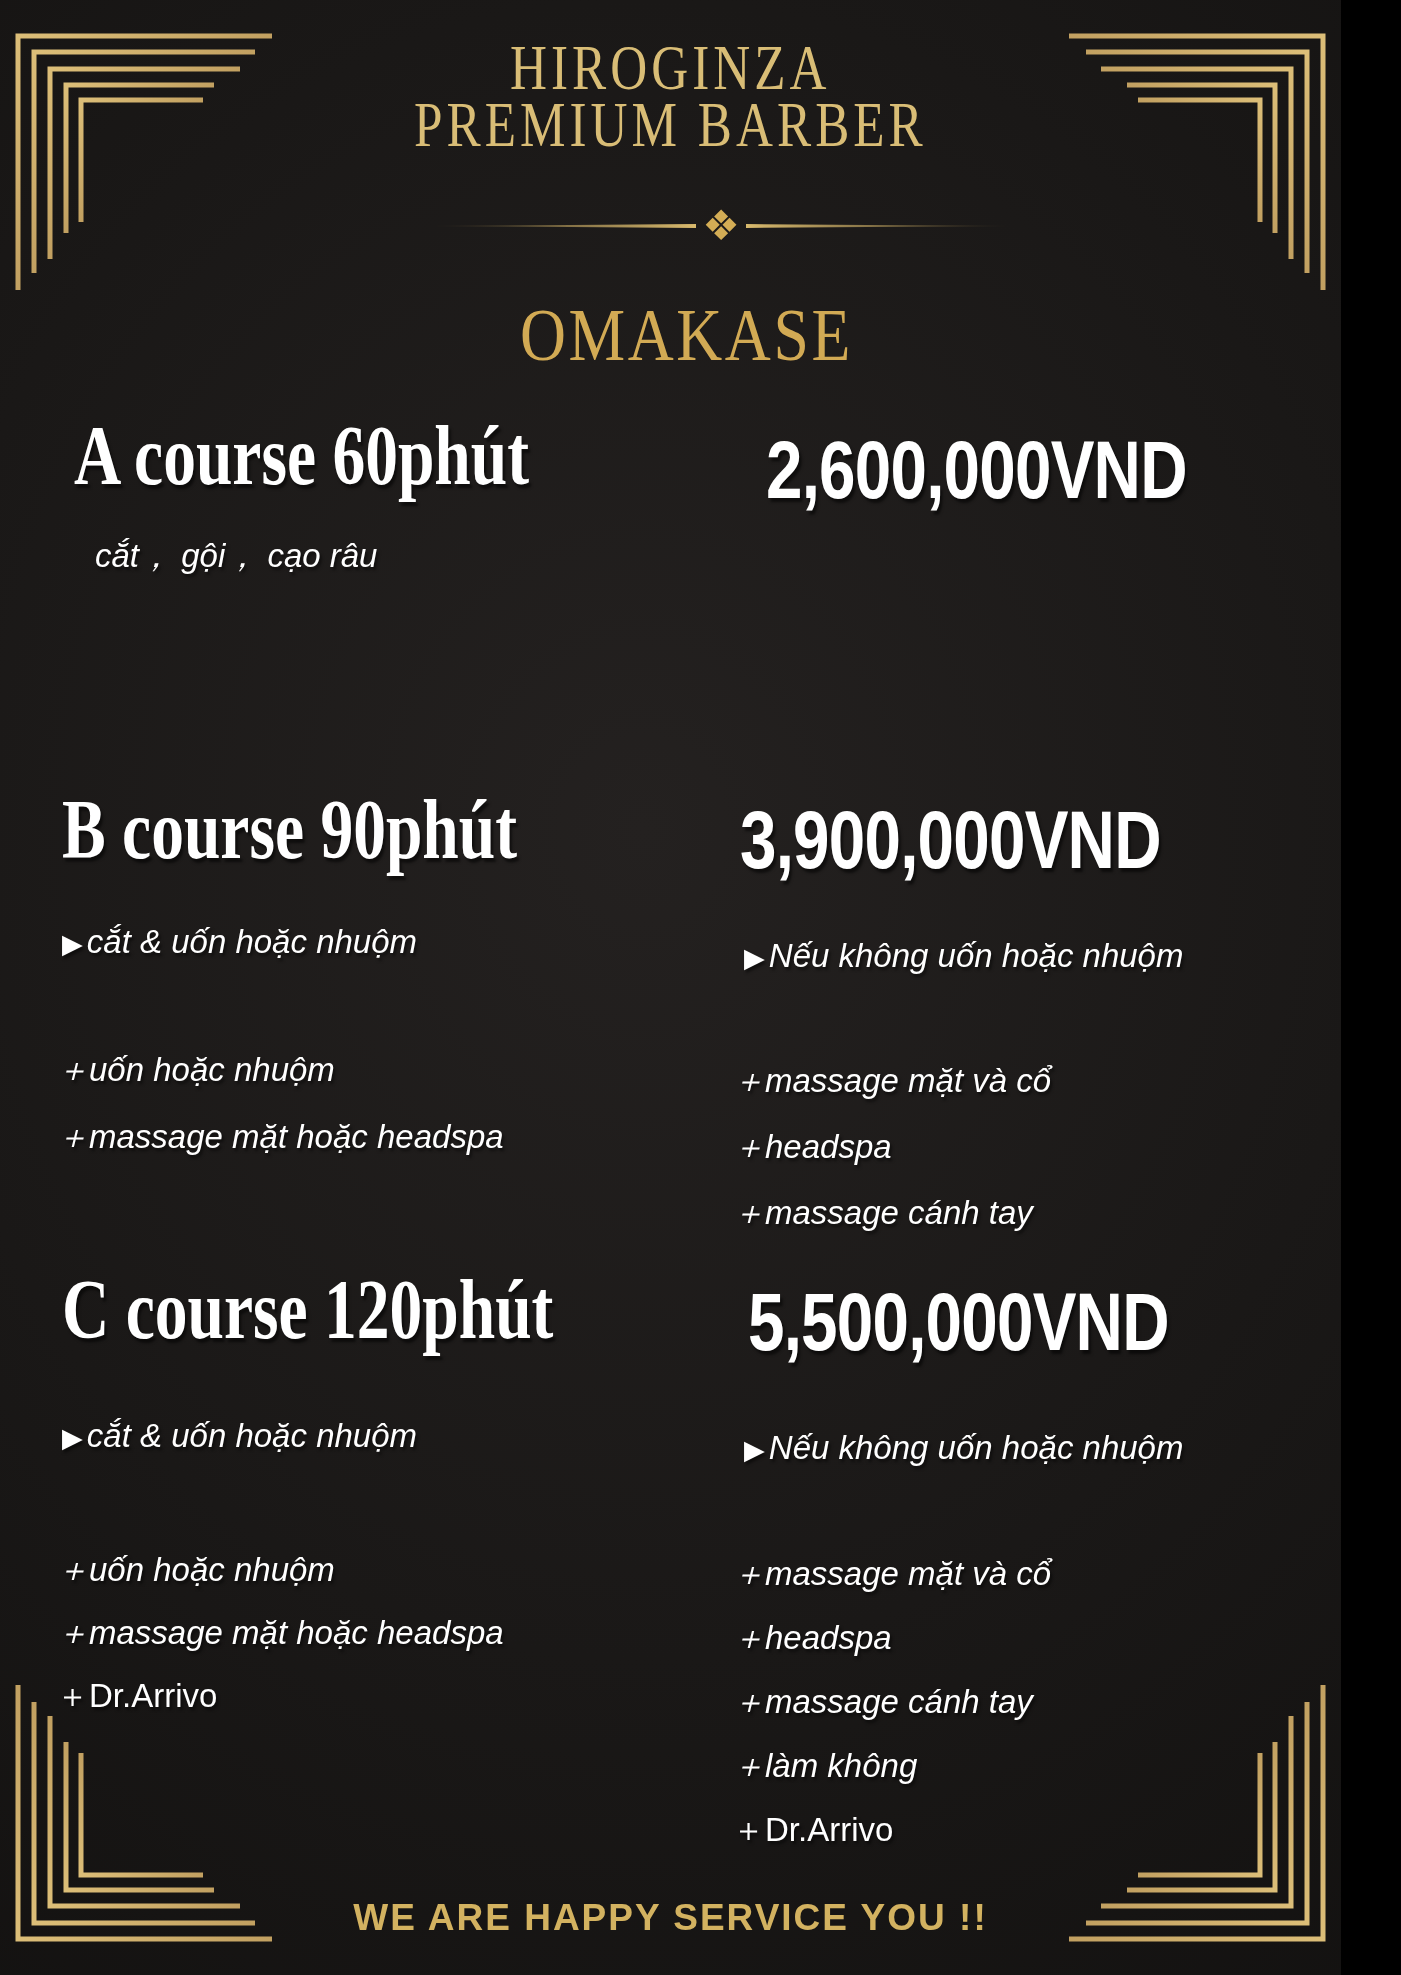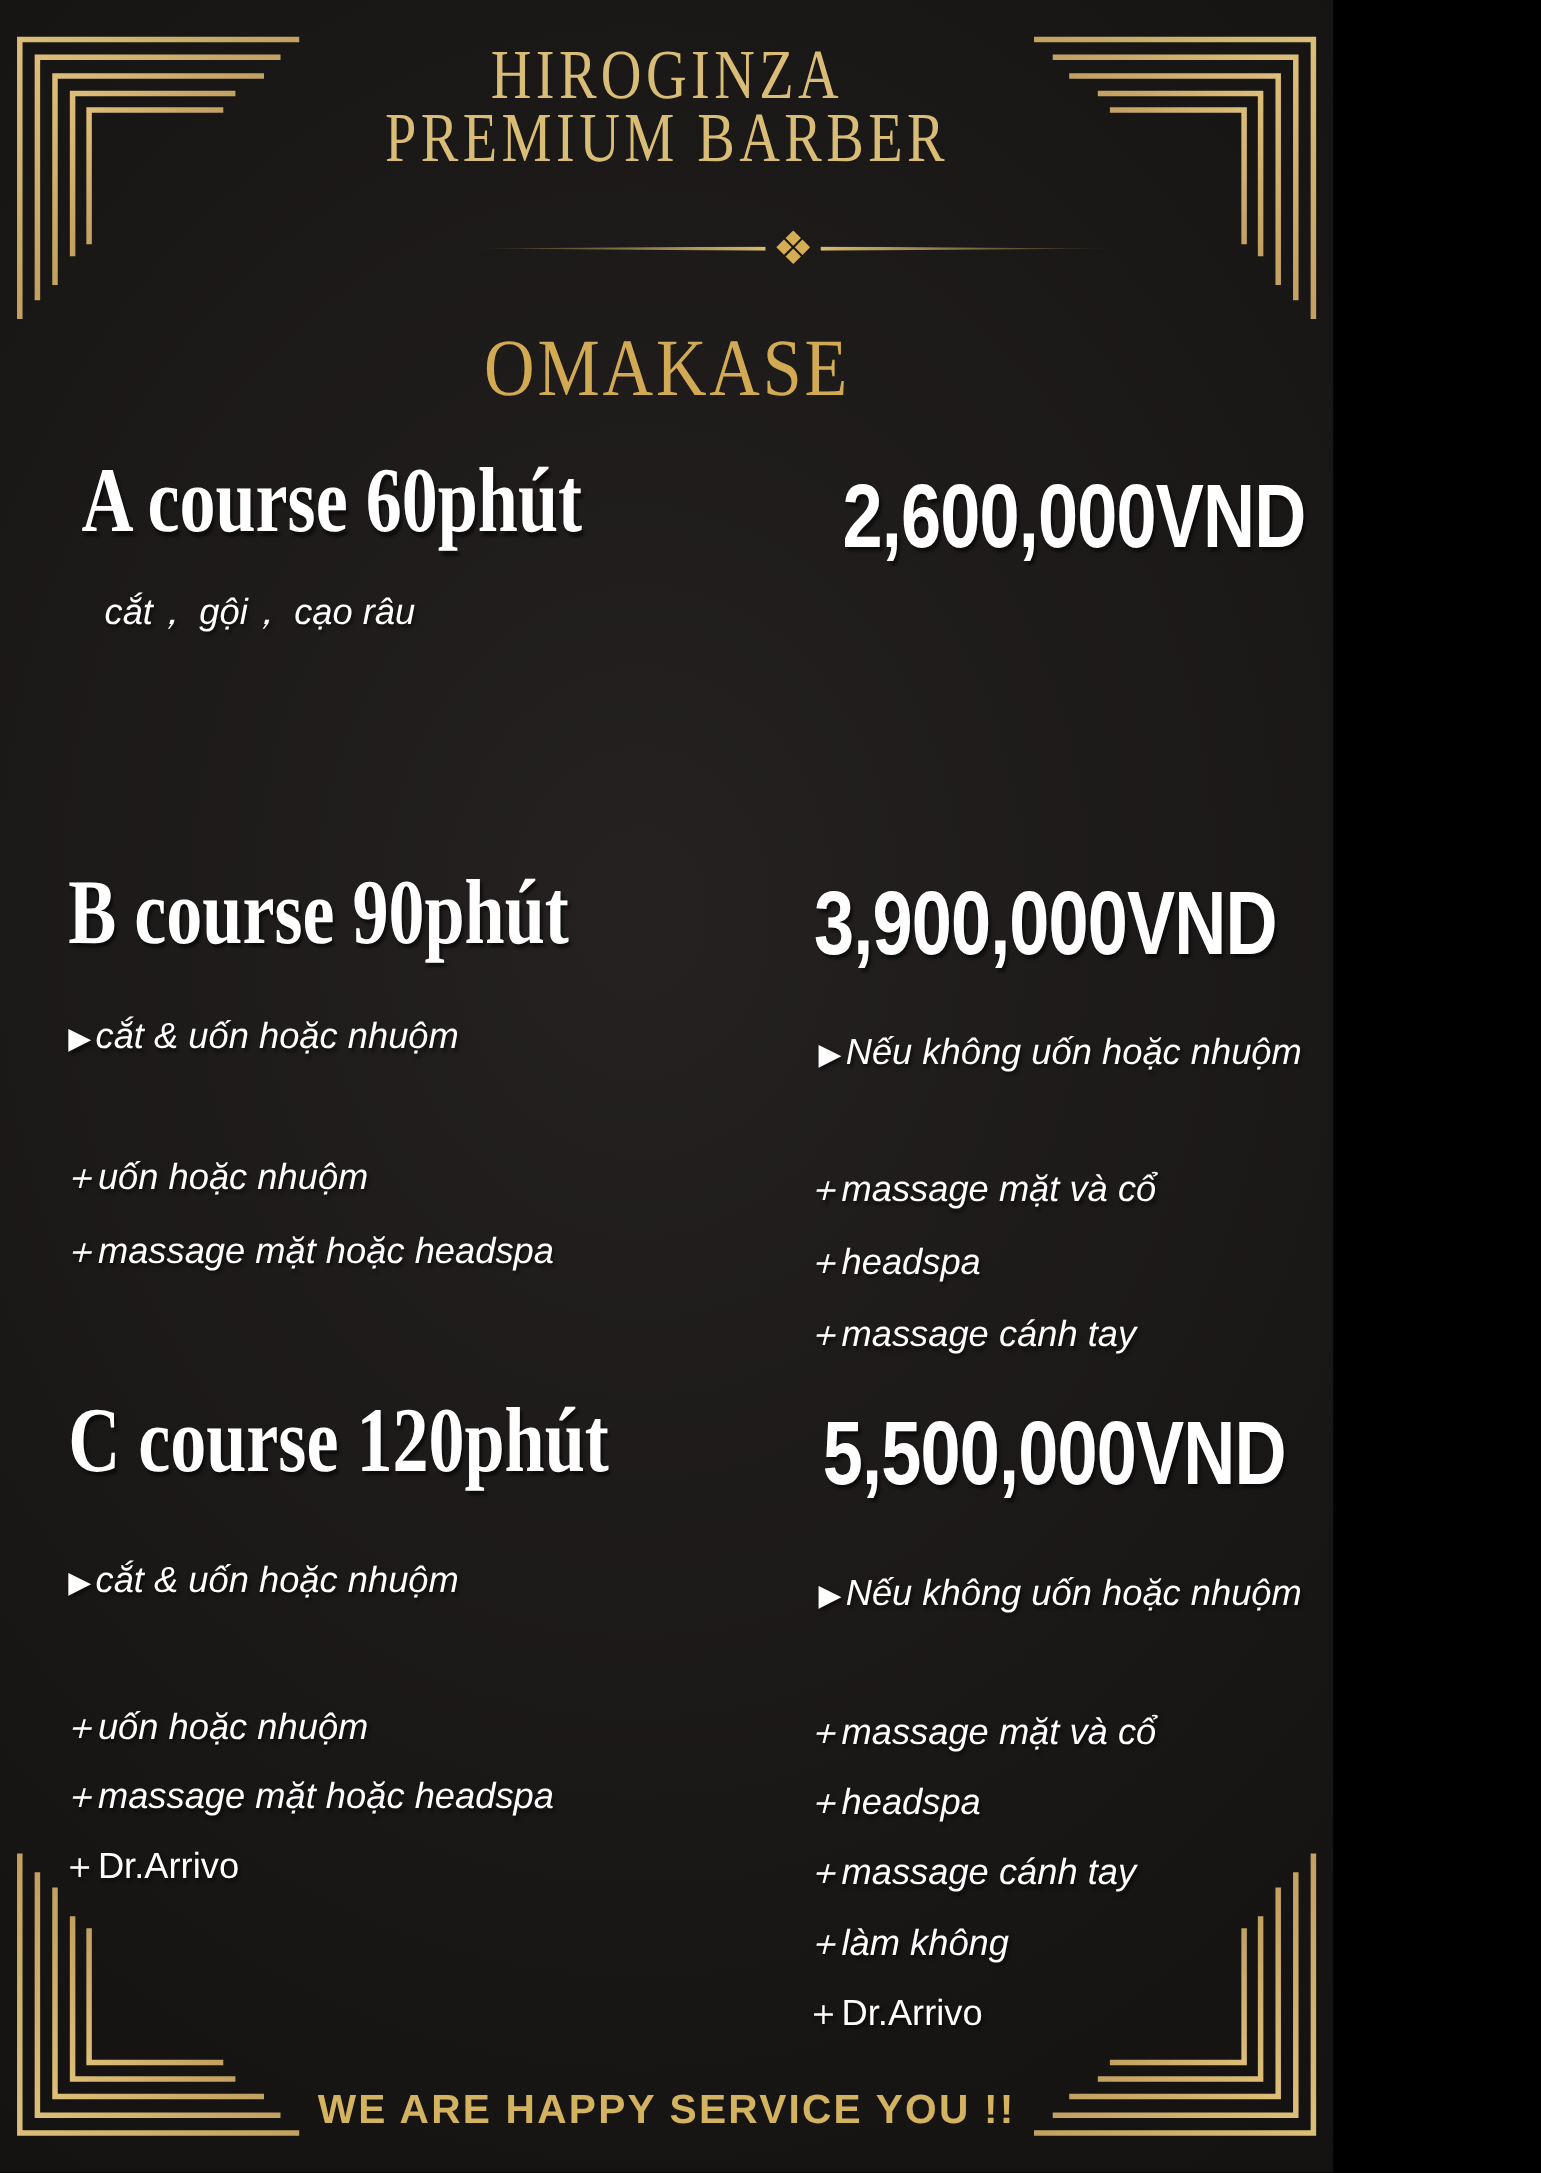--- a/index.html
+++ b/index.html
@@ -1,18 +1,18 @@
 <!DOCTYPE html>
 <html><head>
 <meta charset="utf-8">
 <style>
   html,body{margin:0;padding:0;background:#000;}
   .canvas{
     position:relative;
-    width:1212px;height:1975px;
+    width:1341px;height:1975px;
     overflow:hidden;
     background:radial-gradient(ellipse 130% 100% at 48% 42%, #242120 0%, #1a1817 42%, #0d0c0b 100%);
     font-family:"Liberation Sans","DejaVu Sans",sans-serif;
   }
   
   .corner{position:absolute;width:280px;height:300px;}
   .corner.tl{top:0;left:0;}
   .corner.tr{top:0;right:0;transform:scaleX(-1);}
   .corner.bl{bottom:0;left:0;transform:scaleY(-1);}
   .corner.br{bottom:0;right:0;transform:scale(-1,-1);}
@@ -32,21 +32,21 @@
     display:flex;align-items:center;justify-content:center;gap:6px;
   }
   .taper{height:5px;flex:1;}
   .taper.l{background:linear-gradient(to right,rgba(160,124,56,.1),#d9ba6d);
            clip-path:polygon(0 50%,100% 12%,100% 88%);}
   .taper.r{background:linear-gradient(to left,rgba(160,124,56,.1),#d9ba6d);
            clip-path:polygon(100% 50%,0 12%,0 88%);}
   .div-orn{color:#d4ad55;font-size:42px;line-height:42px;font-family:"DejaVu Sans",sans-serif;}
   
   .omakase{
-    position:absolute;top:294px;left:0;width:100%;text-align:center;
+    position:absolute;top:294px;left:16px;width:100%;text-align:center;
     color:#d2aa54;font-family:"Liberation Serif","DejaVu Serif",serif;
     font-size:74px;line-height:82px;letter-spacing:3px;white-space:nowrap;
   }
   .omakase .squeeze{display:inline-block;transform:scaleX(0.86);transform-origin:center;}
   
   .course-title{
     position:absolute;color:#fff;
     font-family:"Liberation Serif","DejaVu Serif",serif;font-weight:bold;
     font-size:84px;line-height:96px;white-space:nowrap;
     transform:scaleX(0.78);transform-origin:left center;

